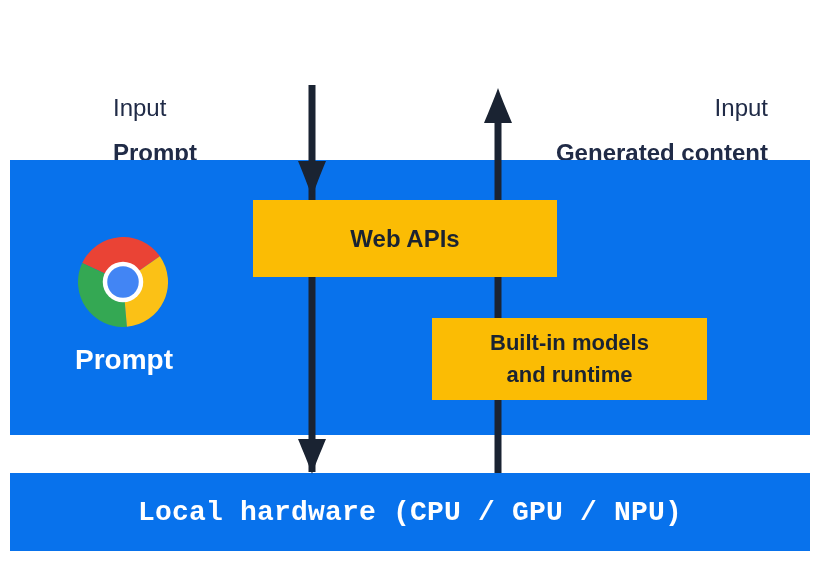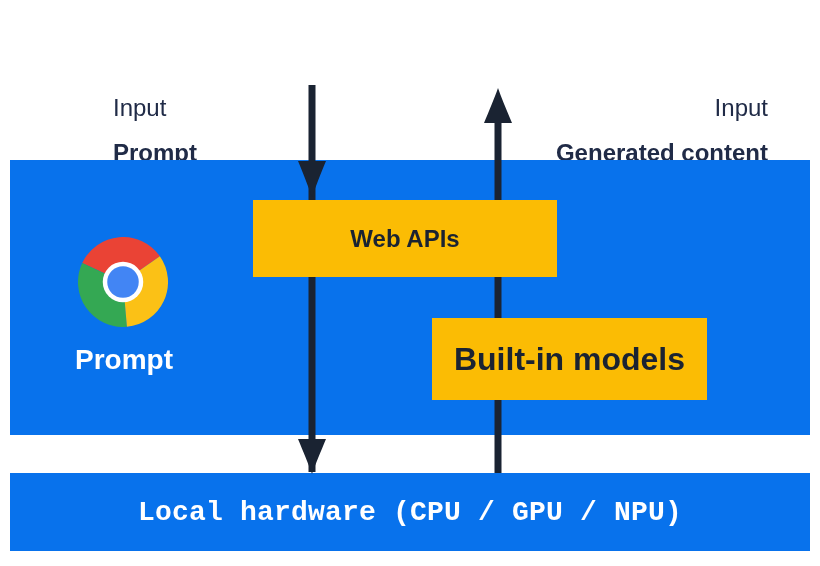--- a/index.html
+++ b/index.html
@@ -55,21 +55,21 @@
     text-align:center;
   }
   .box-webapis{left:253px;top:200px;width:304px;height:77px;}
   .box-builtin{left:432px;top:318px;width:275px;height:82px;}
   .box-label{
     color:var(--ink);
     font-size:24px;font-weight:700;
   }
   .box-label-multi{
     color:var(--ink);
-    font-size:32px;font-weight:700;line-height:32px;
+    font-size:22px;font-weight:700;line-height:32px;
   }
   .chrome-logo{
     position:absolute;left:78px;top:237px;width:90px;height:90px;z-index:3;
   }
   .browser-label{
     position:absolute;left:48px;top:344px;width:152px;
     text-align:center;color:var(--white);
     font-size:28px;font-weight:700;z-index:3;
   }
 </style>
@@ -113,20 +113,21 @@
 
   <div class="browser-label">Prompt</div>
 
   <div class="yellow-box box-webapis">
     <div class="box-label">Web APIs</div>
   </div>
 
   <div class="yellow-box box-builtin">
     <div class="box-label-multi">
       <div>Built-in models</div>
+      <div>and runtime</div>
     </div>
   </div>
 
   <div class="band band-bottom">
     <div class="band-title">Local hardware (CPU / GPU / NPU)</div>
   </div>
 
 </div>
 
 </body></html>

